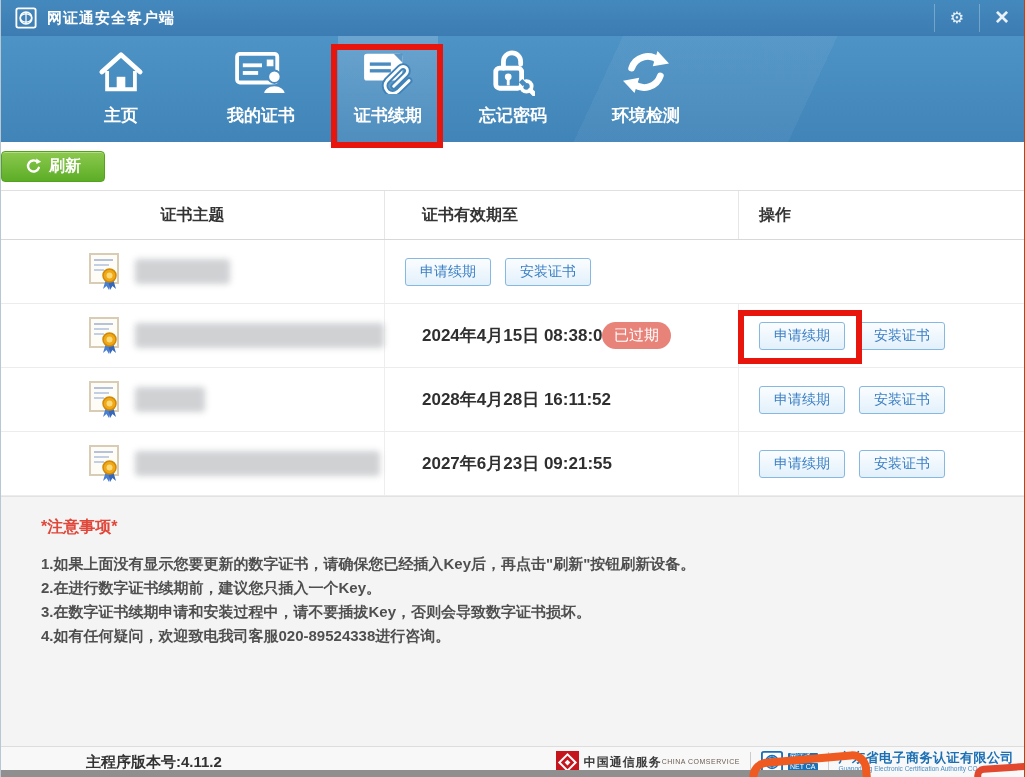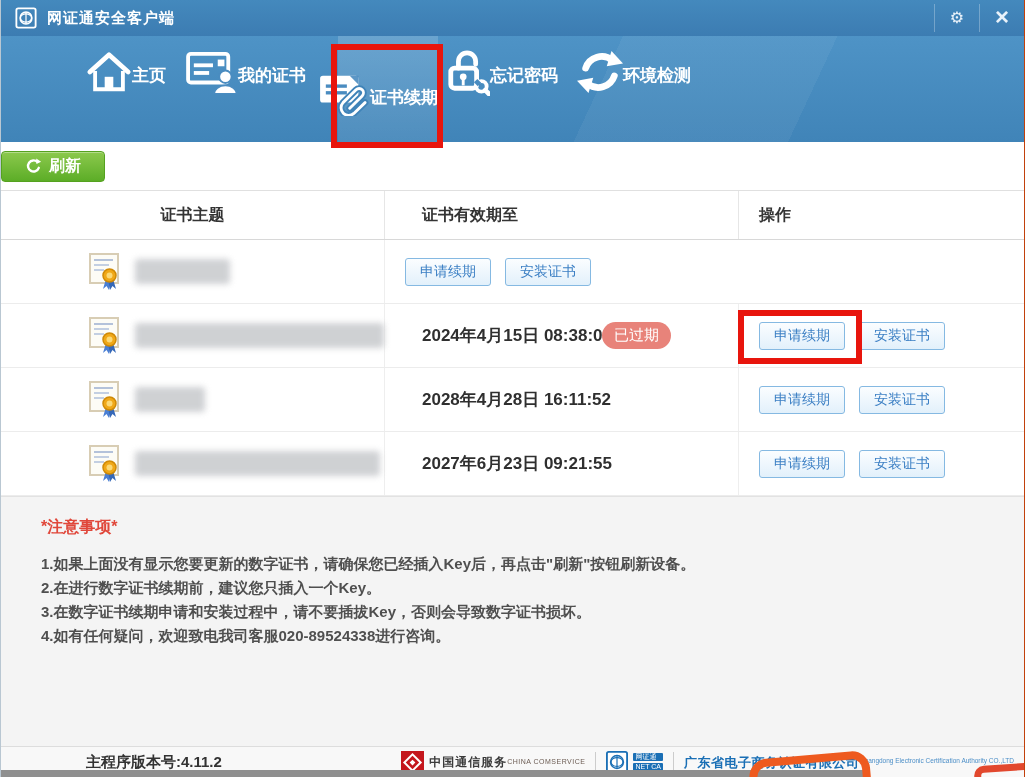--- a/index.html
+++ b/index.html
@@ -12,21 +12,21 @@
   .titlebar .apptitle{color:#fff;font-size:15px;font-weight:bold;margin-left:10px;letter-spacing:1px;}
   .win-controls{position:absolute;right:0;top:0;height:36px;display:flex;align-items:stretch;}
   .win-divider{width:1px;background:rgba(255,255,255,.28);margin:4px 0;}
   .win-btn{width:44px;border:none;background:transparent;color:#e9f2fa;display:flex;align-items:center;justify-content:center;cursor:pointer;font-family:"Liberation Sans",sans-serif;}
   .gear-glyph{font-size:16px;line-height:1;}
   .close-glyph{font-size:24px;font-weight:bold;line-height:1;margin-top:-3px;}
 
   
   .nav{height:106px;background:linear-gradient(180deg,#4e93c6,#4084b8);position:relative;display:flex;align-items:flex-start;padding-left:75px;}
   .nav::before{content:"";position:absolute;inset:0;background:linear-gradient(115deg,transparent 58%,rgba(255,255,255,.05) 58%,rgba(255,255,255,.05) 78%,transparent 78%);pointer-events:none;}
-  .nav-item{width:90px;margin-top:10px;display:flex;flex-direction:row;align-items:center;cursor:pointer;position:relative;z-index:1;justify-content:flex-end;}
+  .nav-item{width:90px;margin-top:10px;display:flex;flex-direction:column;align-items:center;cursor:pointer;position:relative;z-index:1;}
   .nav-item .nicon{height:52px;display:flex;align-items:center;justify-content:center;}
   .nav-item .nlabel{color:#fff;font-size:17px;font-weight:bold;margin-top:6px;white-space:nowrap;}
   .ni-2{margin-left:50px;}
   .ni-3{margin-left:32px;width:100px;background:linear-gradient(180deg,rgba(255,255,255,.16),rgba(255,255,255,.08));height:96px;margin-top:0;padding-top:10px;}
   .ni-4{margin-left:30px;}
   .ni-5{margin-left:43px;}
 
   
   .toolbar{height:48px;background:#fff;border-bottom:1px solid #e0e0e0;display:flex;align-items:center;justify-content:flex-start;padding-right:48px;}
   .refresh-btn{height:31px;min-width:104px;border:1px solid #55a21f;border-radius:4px;background:linear-gradient(180deg,#8cc94d,#5cad27);color:#fff;font-size:16px;font-weight:bold;display:flex;align-items:center;justify-content:center;gap:7px;cursor:pointer;box-shadow:inset 0 1px 0 rgba(255,255,255,.35);font-family:"Liberation Sans",sans-serif;}
@@ -58,21 +58,21 @@
   .footerbar{height:30px;background:#f8f8f8;border-top:1px solid #ddd;display:flex;align-items:center;position:relative;}
   .version{margin-left:85px;font-size:15px;font-weight:bold;color:#333;}
   .logos{position:absolute;right:10px;top:0;height:30px;display:flex;align-items:center;gap:10px;}
   .logo-block{display:flex;align-items:center;gap:5px;}
   .logo-sep{width:1px;height:20px;background:#ccc;}
   .cs-text{display:flex;flex-direction:row;line-height:1;justify-content:flex-end;}
   .cs-cn{font-size:12px;font-weight:bold;color:#3a3a3a;letter-spacing:1px;}
   .cs-en{font-size:7px;color:#6b5b52;margin-top:2px;letter-spacing:.5px;}
   .netca-text{display:flex;flex-direction:column;gap:2px;}
   .netca-chip{background:#1a6fb5;color:#fff;font-size:7px;line-height:8px;padding:0 2px;border-radius:1px;white-space:nowrap;}
-  .gdca-text{display:flex;flex-direction:row;line-height:1;}
+  .gdca-text{display:flex;flex-direction:column;line-height:1;}
   .gdca-cn{font-size:13px;font-weight:bold;color:#1a6fb5;letter-spacing:.5px;}
   .gdca-en{font-size:6.5px;color:#4b8ec7;margin-top:2px;}
   .bottom-strip{position:absolute;left:0;bottom:0;width:862px;height:7px;background:#8f8f8f;}
 
   
   .ann{position:absolute;border:6px solid #e8150d;pointer-events:none;z-index:5;}
   .ann-tab{left:330px;top:44px;width:100px;height:92px;}
   .ann-renew{left:737px;top:310px;width:112px;height:42px;}
   .mark1{position:absolute;left:750px;top:755px;width:105px;height:60px;border:8px solid #ee5a1f;border-radius:18px;transform:rotate(-5deg);pointer-events:none;z-index:6;}
   .mark2{position:absolute;left:974px;top:764px;width:58px;height:30px;border:7px solid #e2482e;border-radius:10px;transform:rotate(-4deg);pointer-events:none;z-index:6;}

